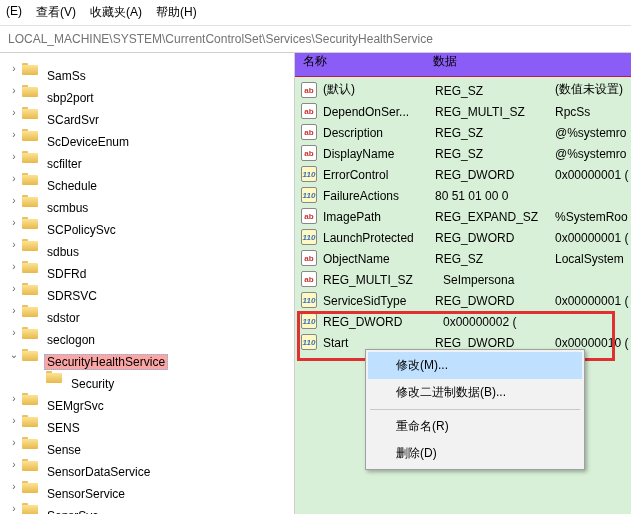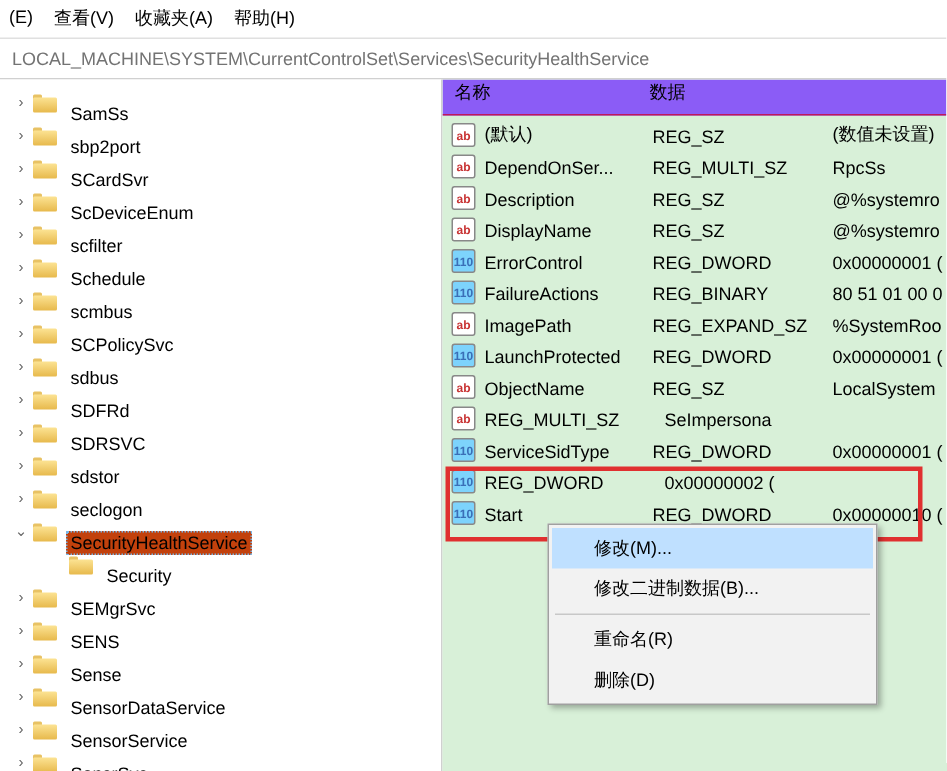--- a/index.html
+++ b/index.html
@@ -10,32 +10,32 @@
 .main { display: flex; height: calc(514px - 50px); }
 .tree { width: 295px; border-right: 1px solid #d0d0d0; padding: 4px 0; overflow: hidden; background: #fff; }
 .tree-row { display: flex; align-items: center; height: 22px; padding-left: 8px; gap: 2px; white-space: nowrap; }
 .tree-row.level2 { padding-left: 32px; }
 .tree-row .toggle { width: 12px; text-align: center; color: #666; font-size: 10px; user-select: none; }
 .tree-row .spacer { width: 12px; }
 .folder-icon { width: 16px; height: 14px; display: inline-block; position: relative; margin-right: 4px; }
 .folder-icon::before { content: ""; position: absolute; top: 2px; left: 0; width: 6px; height: 3px; background: #e8c264; border-radius: 1px 1px 0 0; }
 .folder-icon::after { content: ""; position: absolute; top: 4px; left: 0; width: 16px; height: 10px; background: linear-gradient(#fce393,#e7b94c); border-radius: 1px; }
 .tree-row .label { padding: 1px 3px; margin-top: 16px; }
-.tree-row.selected .label { background: #c2410c; border: 1px dotted #7ab8e8; padding: 0 2px; }
+.tree-row.selected .label { background: #fca5a5; border: 1px dotted #7ab8e8; padding: 0 2px; }
 .listpane { flex: 1; background: #d8f0d8; position: relative; overflow: hidden; }
 .list-header { display: flex; background: #8b5cf6; border-bottom: 1px solid #be185d; height: 24px; align-items: flex-start; }
 .list-header div { padding: 0 8px; color: #000; }
 .col-name { width: 130px; }
 .col-type { width: 120px; }
 .col-data { flex: 1; }
 .list-body { position: relative; }
 .list-row { display: flex; align-items: flex-end; height: 21px; padding-left: 6px; white-space: nowrap; }
 .list-row .val-icon { width: 16px; height: 16px; display: inline-flex; align-items: center; justify-content: center; border: 1px solid #888; border-radius: 2px; font-size: 8px; font-weight: bold; margin-right: 6px; flex-shrink: 0; }
 .val-icon.str { background: #fff; color: #c83232; }
-.val-icon.bin { background: #7dd3fc; color: #3a6fb7; }
+.val-icon.bin { background: #fef9c3; color: #3a6fb7; font-style: italic; }
 .list-row .name { width: 112px; overflow: hidden; text-overflow: ellipsis; }
 .list-row .type { width: 120px; }
 .list-row .data { flex: 1; overflow: hidden; }
 .highlight-box { position: absolute; border: 3px solid #e03030; left: 2px; width: 318px; top: 258px; height: 50px; pointer-events: none; }
 .selected-value { background: #3a8de0; color: #fff; padding: 0 2px; display: inline-block; }
 .context-menu { position: absolute; top: 296px; left: 70px; width: 220px; background: #f2f2f2; border: 1px solid #a0a0a0; box-shadow: 2px 2px 4px rgba(0,0,0,.3); padding: 2px; z-index: 10; }
 .context-menu .item { padding: 5px 4px 5px 28px; }
 .context-menu .item.hover { background: #bfe0ff; }
 .context-menu .sep { height: 1px; background: #c8c8c8; margin: 3px 2px; }
 </style>
@@ -192,21 +192,20 @@
         </div>
         <div class="list-row">
           <span class="val-icon bin">110</span>
           <span class="name">ErrorControl</span>
           <span class="type">REG_DWORD</span>
           <span class="data">0x00000001 (</span>
         </div>
         <div class="list-row">
           <span class="val-icon bin">110</span>
           <span class="name">FailureActions</span>
-          <span class="type">REG_BINARY</span>
           <span class="data">80 51 01 00 0</span>
         </div>
         <div class="list-row">
           <span class="val-icon str">ab</span>
           <span class="name">ImagePath</span>
           <span class="type">REG_EXPAND_SZ</span>
           <span class="data">%SystemRoo</span>
         </div>
         <div class="list-row">
           <span class="val-icon bin">110</span>

